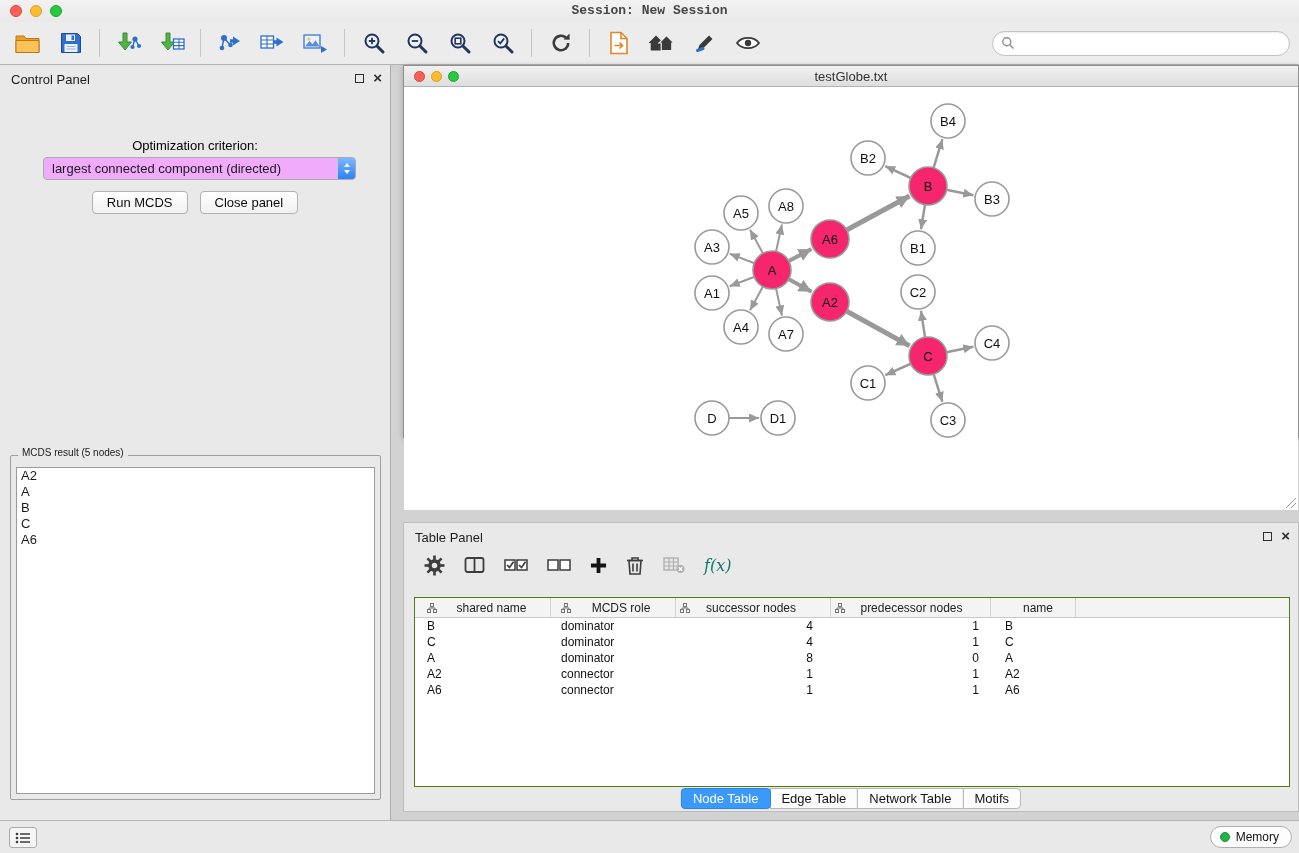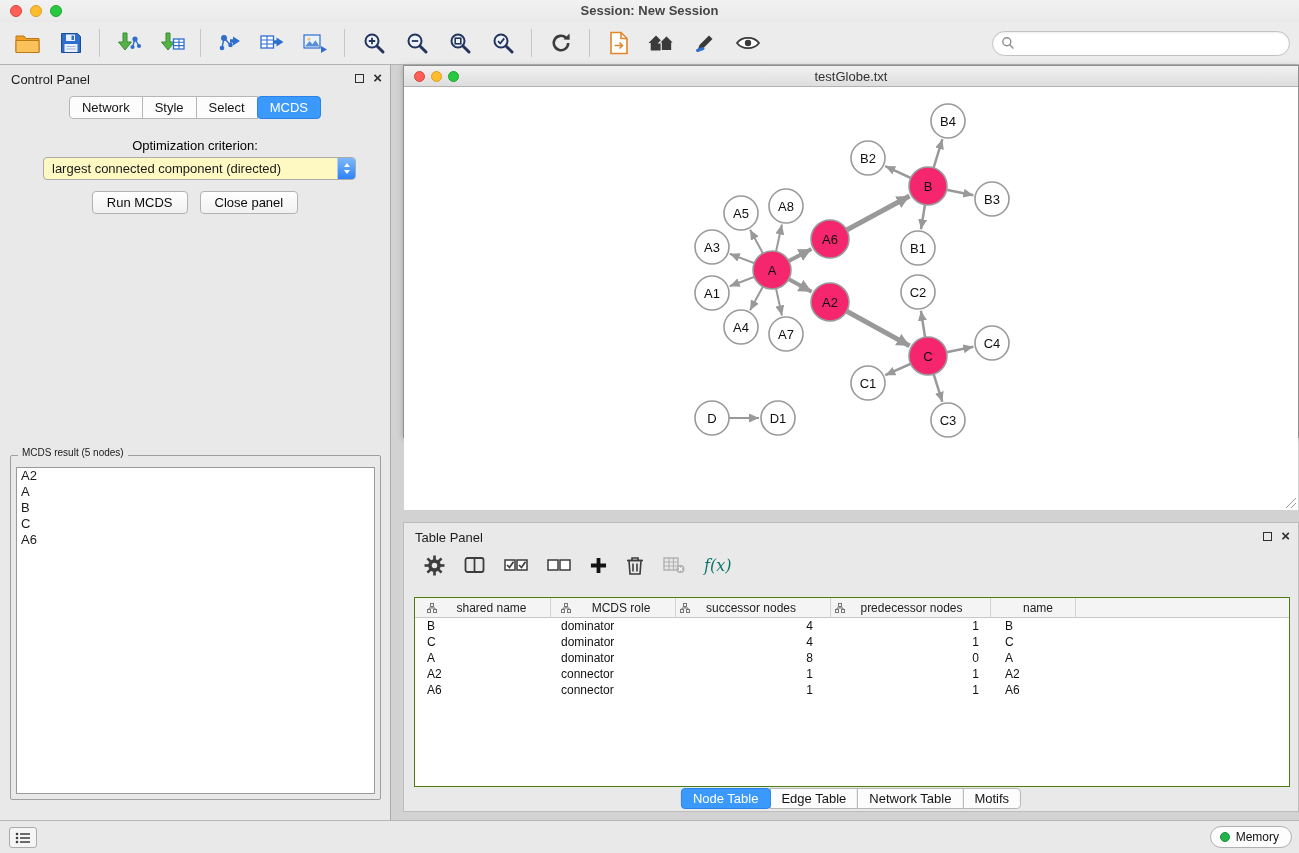--- a/index.html
+++ b/index.html
@@ -9,20 +9,21 @@
     font-size: 13px;
     background: #d2d2d2;
     position: relative;
     color:#1a1a1a;
   }
   
   .titlebar {
     position:absolute; left:0; top:0; width:1299px; height:30px;
     background: linear-gradient(#f2f2f2,#e6e6e6);
     border-bottom:1px solid #d6d6d6;
+    font-family:Liberation Mono, monospace;
   }
   .traffic { position:absolute; left:10px; top:5px; display:flex; gap:8px; }
   .light { width:12px; height:12px; border-radius:50%; display:inline-block; }
   .light.red    { background: var(--traffic-red,#ff5f57);    border:1px solid #d9453d; }
   .light.yellow { background: var(--traffic-yellow,#febc2e); border:1px solid #d9a021; }
   .light.green  { background: var(--traffic-green,#28c840);  border:1px solid #1da52f; }
   .titlebar .title {
     text-align:center; line-height:22px; font-weight:600; color:#454545; font-size:13px;
   }
   
@@ -58,21 +59,21 @@
   }
   .tab:first-child { border-radius:4px 0 0 4px; margin-left:0; }
   .tab:last-child { border-radius:0 4px 4px 0; }
   .tab.active {
     background: var(--accent-blue,#3b99fc); color:#fff;
     border-color:#2a83e8; border-radius:4px; position:relative; z-index:1;
   }
   .opt-label { position:absolute; left:0; right:0; top:73px; text-align:center; color:#000; }
   .dropdown {
     position:absolute; left:43px; top:92px; width:313px; height:23px;
-    background:#fef9c3; border:1px solid #ababab; border-radius:4px;
+    background:#f0abfc; border:1px solid #ababab; border-radius:4px;
   }
   .dropdown .dd-text { position:absolute; left:8px; top:3px; font-size:13px; white-space:nowrap; }
   .dd-spin {
     position:absolute; right:0; top:0; bottom:0; width:18px;
     background:linear-gradient(#7db8fd,#2c82f7);
     border-radius:0 3px 3px 0; border-left:1px solid #b9cdea;
     display:flex; flex-direction:column; align-items:center; justify-content:center;
   }
   .dd-spin i { display:block; width:0; height:0; border-left:3.5px solid transparent; border-right:3.5px solid transparent; margin:1.5px 0; }
   .dd-spin .up { border-bottom:4.5px solid #fff; }
@@ -299,26 +300,20 @@
   </div>
 </div>
 
 <div class="control-panel">
   <div class="panel-header">
     <span class="ph-title">Control Panel</span>
     <span class="ph-icons">
       <span class="float-box"></span>
       <span class="close-x">×</span>
     </span>
-  </div>
-  <div class="cp-tabs">
-    <span class="tab">Network</span>
-    <span class="tab">Style</span>
-    <span class="tab">Select</span>
-    <span class="tab active">MCDS</span>
   </div>
   <div class="opt-label">Optimization criterion:</div>
   <div class="dropdown">
     <span class="dd-text">largest connected component (directed)</span>
     <span class="dd-spin">
         <i class="up"></i>
         <i class="down"></i>
       </span>
   </div>
   <div class="cp-buttons">

